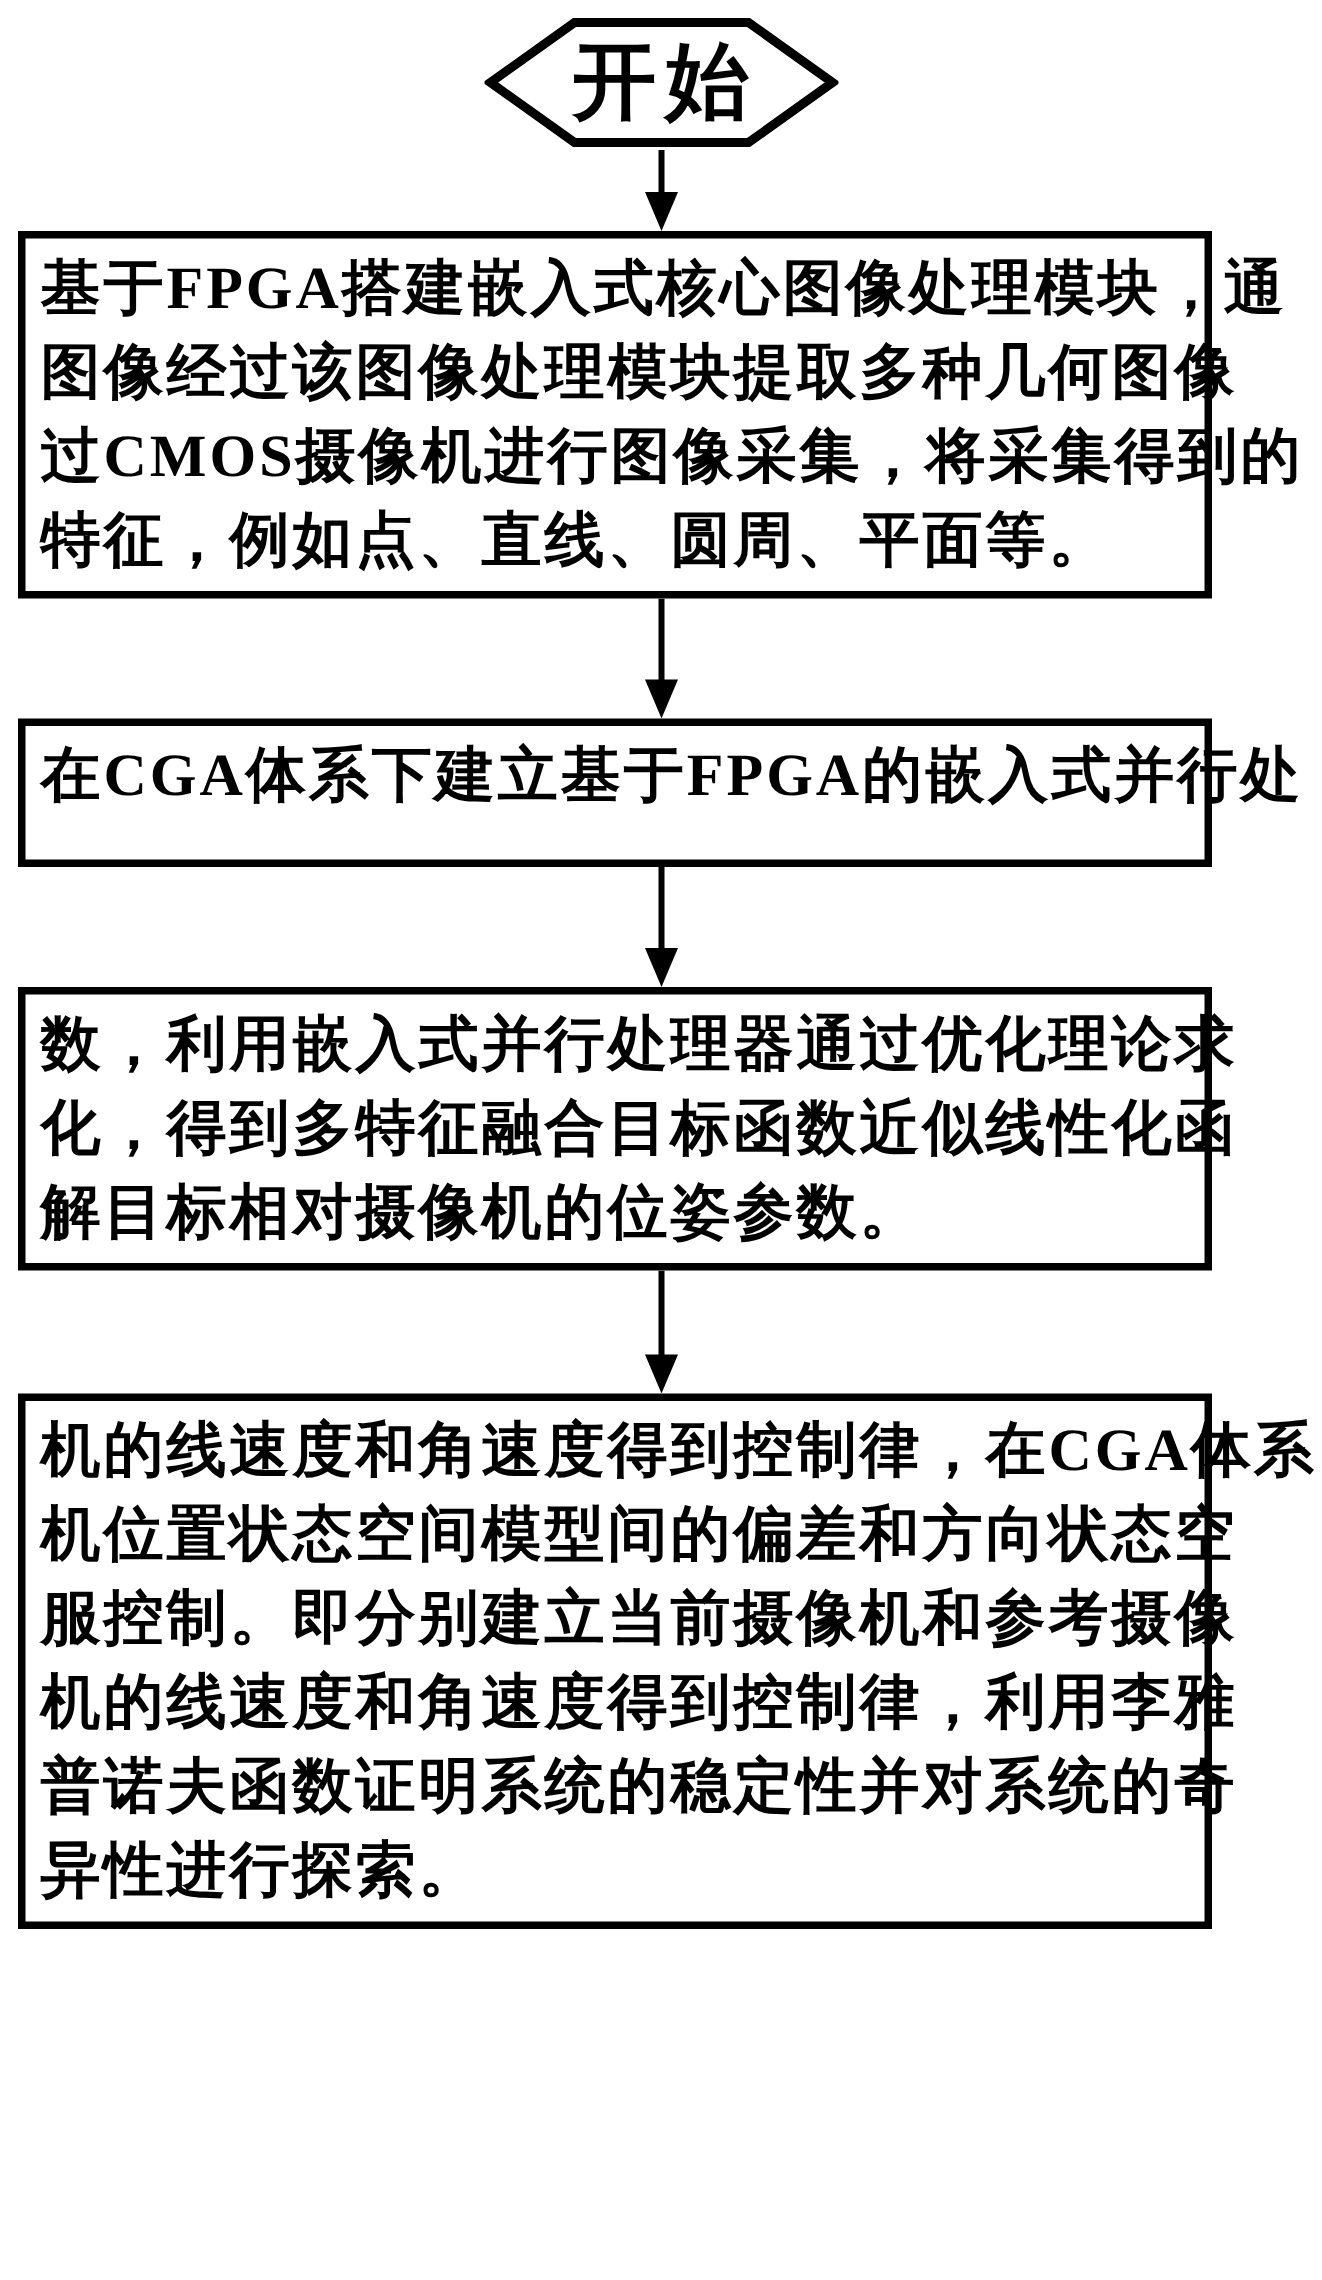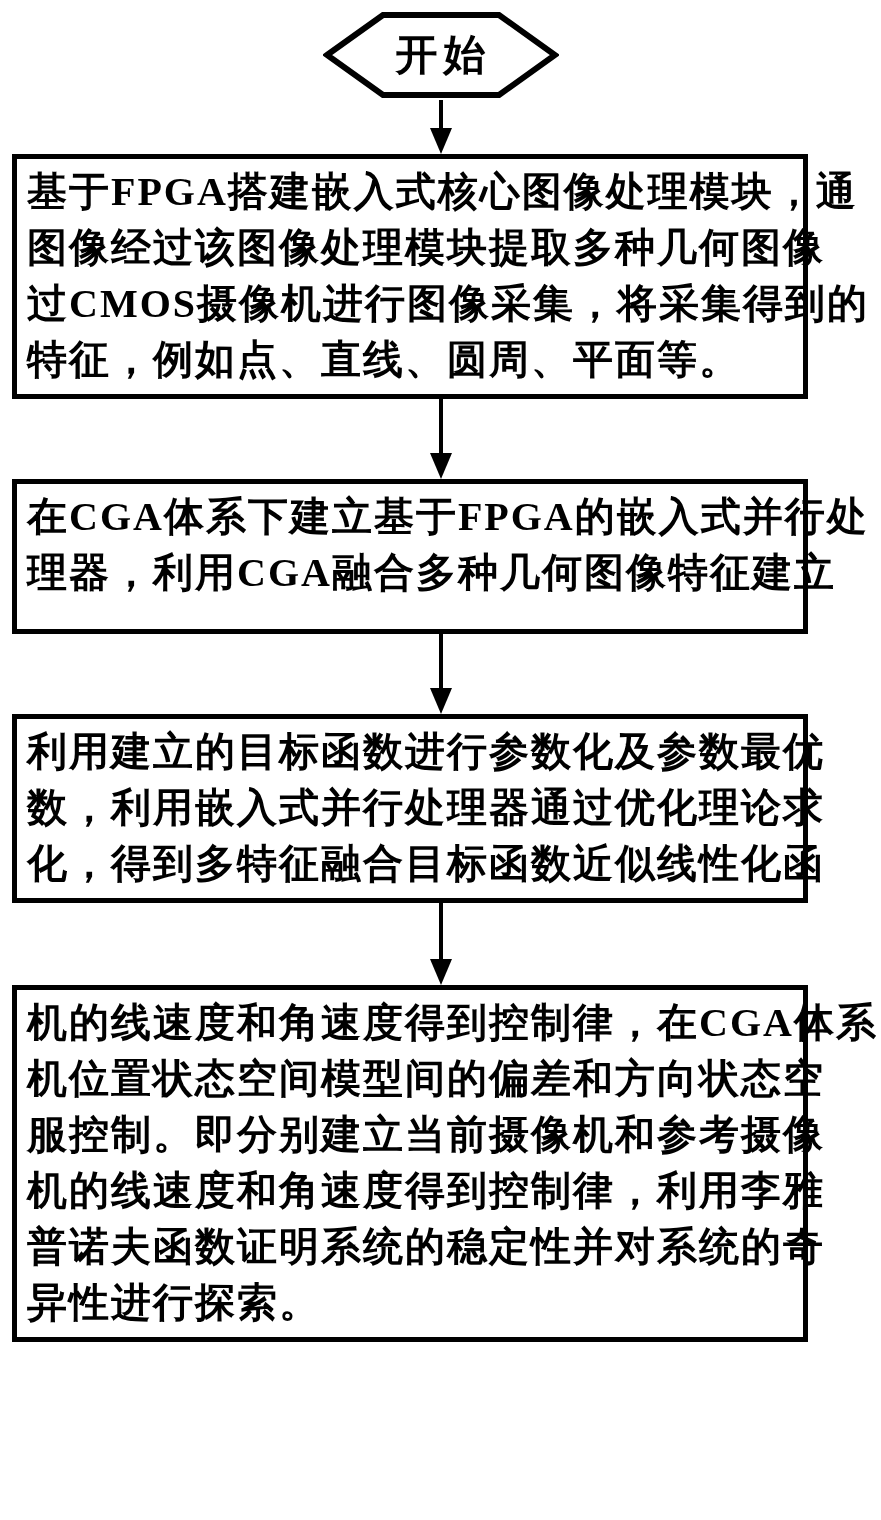--- a/index.html
+++ b/index.html
@@ -22,21 +22,21 @@
     position: relative;
     width: 236px;
     height: 90px;
     margin: 10px auto 0 auto;
   }
   .start-node svg { display: block; }
   .start-label {
     position: absolute;
     left: 0; top: 0; width: 100%; height: 100%;
     display: flex; align-items: center; justify-content: center;
-    font-size: 42px;
+    font-size: 56px;
     font-weight: bold;
     letter-spacing: 6px;
     padding-left: 6px;
   }
   
   .arrow {
     display: block;
     margin: 0 auto;
     width: 28px;
   }
@@ -85,34 +85,33 @@
 
   <div class="arrow">
     <svg width="28" height="80" viewBox="0 0 28 80">
       <line x1="14" y1="0" x2="14" y2="56" stroke="#000000" stroke-width="4"></line>
       <polygon points="3,54 25,54 14,80" fill="#000000"></polygon>
     </svg>
   </div>
 
   <div class="pbox pad-bottom">
     <div class="tline">在CGA体系下建立基于FPGA的嵌入式并行处</div>
-    <div class="tline">理器，利用CGA融合多种几何图像特征建立</div>
   </div>
 
   <div class="arrow">
     <svg width="28" height="80" viewBox="0 0 28 80">
       <line x1="14" y1="0" x2="14" y2="56" stroke="#000000" stroke-width="4"></line>
       <polygon points="3,54 25,54 14,80" fill="#000000"></polygon>
     </svg>
   </div>
 
   <div class="pbox">
-    <div class="tline">利用建立的目标函数进行参数化及参数最优</div>
     <div class="tline">数，利用嵌入式并行处理器通过优化理论求</div>
     <div class="tline">化，得到多特征融合目标函数近似线性化函</div>
+    <div class="tline">解目标相对摄像机的位姿参数。</div>
   </div>
 
   <div class="arrow">
     <svg width="28" height="82" viewBox="0 0 28 82">
       <line x1="14" y1="0" x2="14" y2="58" stroke="#000000" stroke-width="4"></line>
       <polygon points="3,56 25,56 14,82" fill="#000000"></polygon>
     </svg>
   </div>
 
   <div class="pbox">

